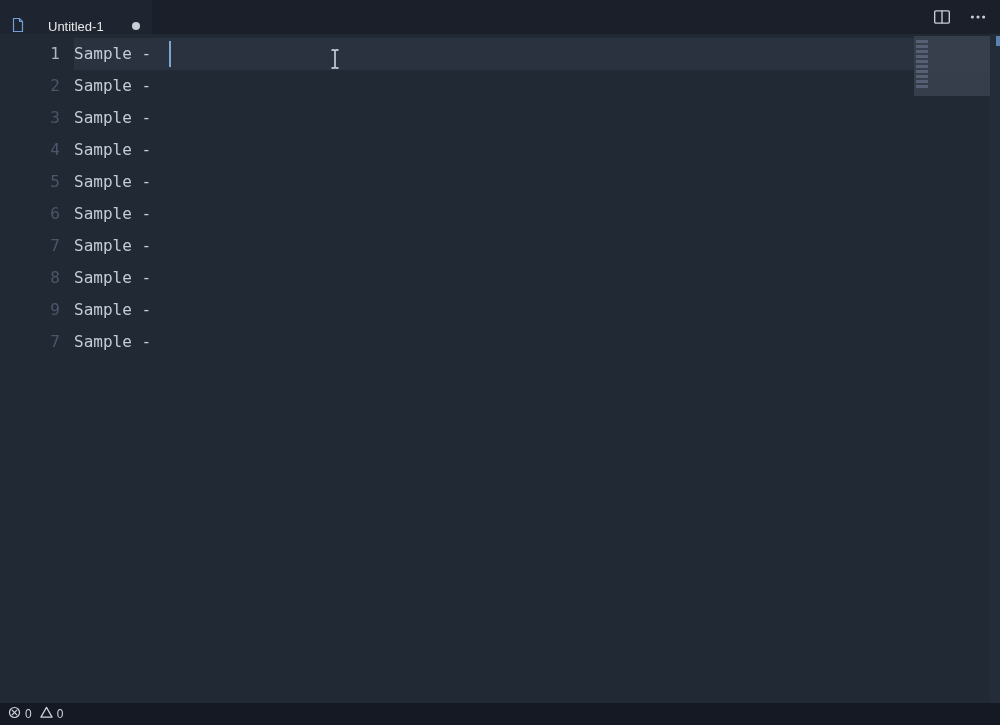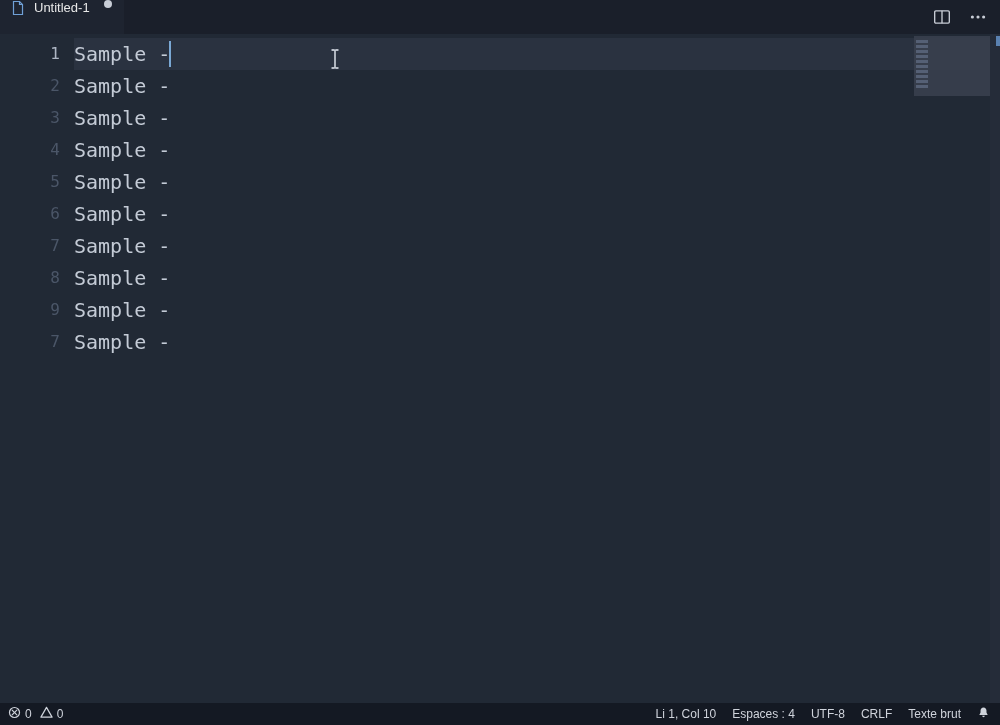--- a/index.html
+++ b/index.html
@@ -17,22 +17,23 @@
   .tabbar {
     height: 34px;
     background: #1a1f2a;
     display: flex;
     align-items: stretch;
     justify-content: space-between;
   }
   .tabbar-left { display: flex; }
   .tab {
     display: flex;
-    gap: 8px;
-    padding: 0 12px 0 10px;
+    align-items: center;
+    gap: 22px;
+    padding: 18px 12px 0 10px;
     background: #1e2430;
     color: #e8e8e8;
     font-size: 13px;
     position: relative;
   }
   .tab svg { width: 16px; height: 16px; }
   .tab .dirty-dot {
     width: 8px; height: 8px;
     border-radius: 50%;
     background: #c8cdd6;
@@ -69,21 +70,21 @@
     line-height: 32px;
     user-select: none;
   }
   .gutter .ln { padding-right: 14px; height: 32px; }
   .gutter .ln.current { color: #aeb6c4; }
 
   .code {
     flex: 1 1 auto;
     padding-top: 4px;
     font-family: "Menlo", "Consolas", "DejaVu Sans Mono", monospace;
-    font-size: 20px;
+    font-size: 16px;
     line-height: 32px;
     color: #c4cbd6;
     position: relative;
     cursor: text;
   }
   .code .row { height: 32px; white-space: pre; position: relative; }
   .code .row.current {
     background: #2a3240;
   }
   .caret {
@@ -250,37 +251,13 @@
       </span>
       <span>0</span>
       <span style="margin-left:4px;">
         <svg viewBox="0 0 14 14">
             <path d="M7 1.5 L13 12 H1 Z" fill="none" stroke="#cfd3db" stroke-width="1.3" stroke-linejoin="round"></path>
           </svg>
       </span>
       <span>0</span>
     </div>
   </div>
-  <div class="group">
-    <div class="status-item">
-      <span>Li 1, Col 10</span>
-    </div>
-    <div class="status-item">
-      <span>Espaces : 4</span>
-    </div>
-    <div class="status-item">
-      <span>UTF-8</span>
-    </div>
-    <div class="status-item">
-      <span>CRLF</span>
-    </div>
-    <div class="status-item">
-      <span>Texte brut</span>
-    </div>
-    <div class="status-item">
-      <span>
-        <svg viewBox="0 0 14 14" fill="#cfd3db">
-            <path d="M7 1.5c-2 0-3.2 1.5-3.2 3.4v2.2L2.5 9.6h9L10.2 7.1V4.9C10.2 3 9 1.5 7 1.5zM5.6 10.6a1.4 1.4 0 0 0 2.8 0z"></path>
-          </svg>
-      </span>
-    </div>
-  </div>
 </div>
 
 </body></html>

